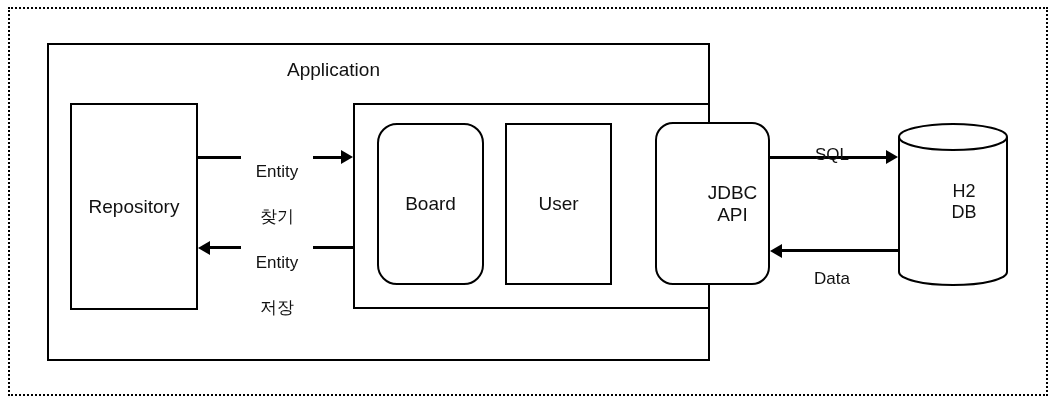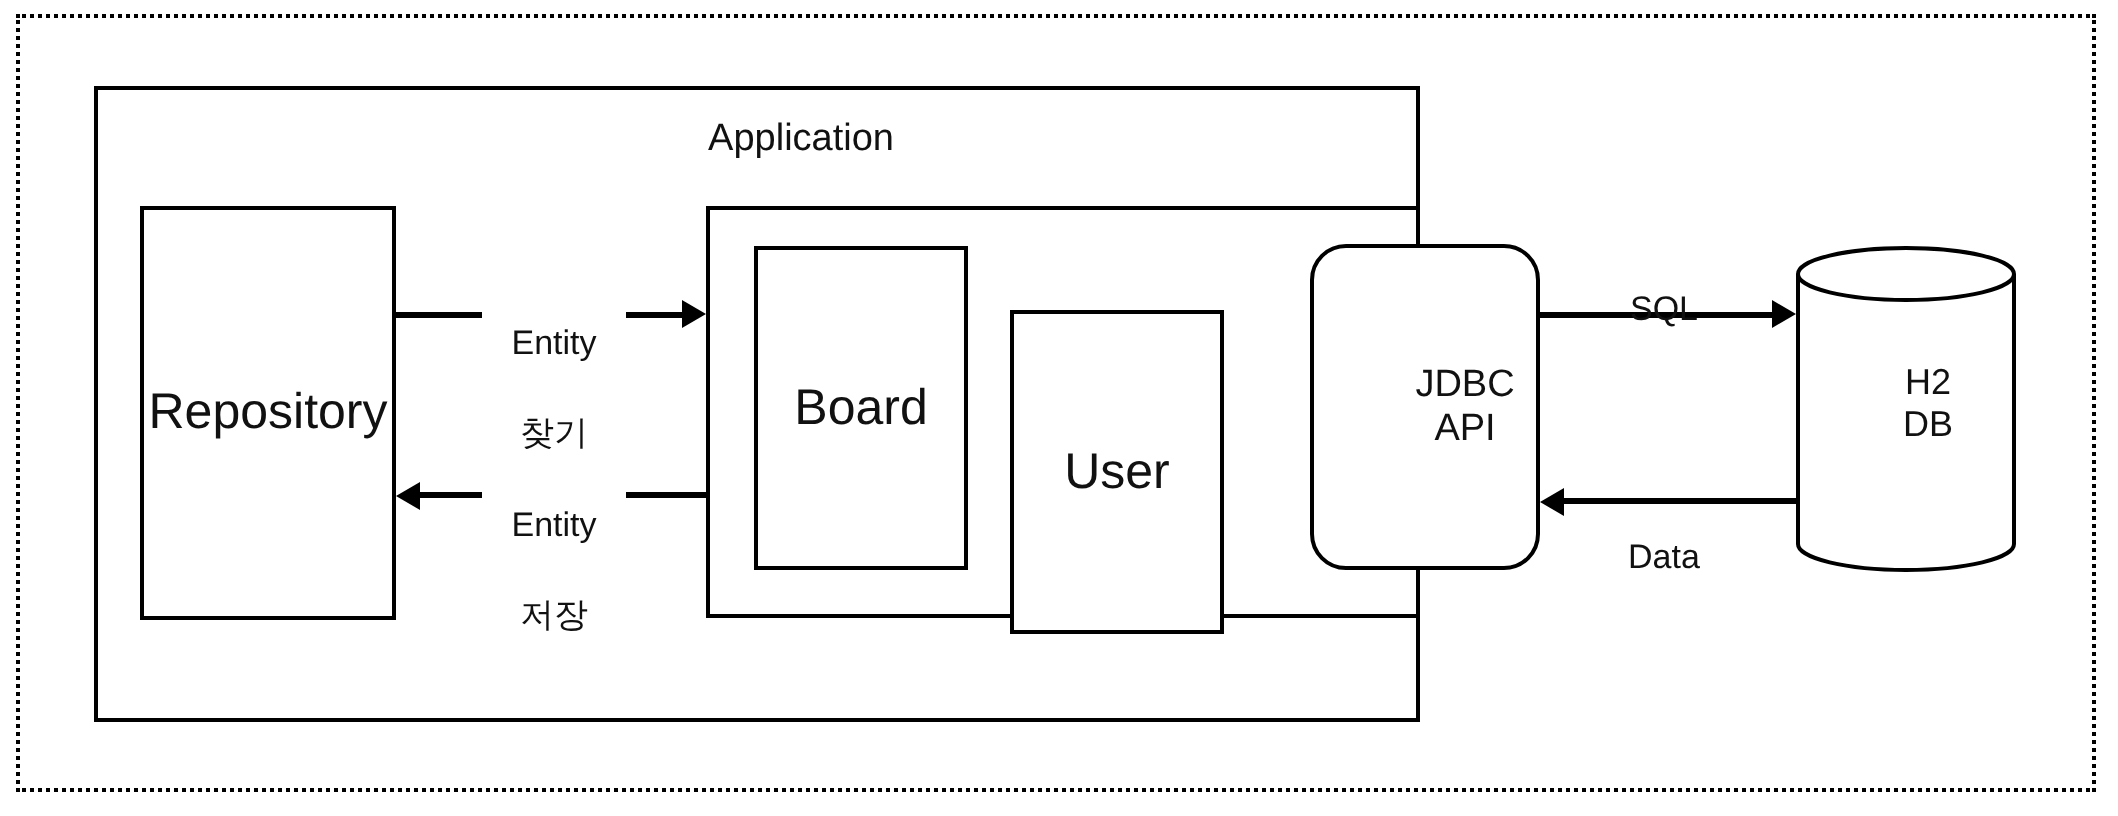--- a/index.html
+++ b/index.html
@@ -24,35 +24,35 @@
     position: absolute;
     border: 2px solid #000000;
     display: flex;
     align-items: center;
     justify-content: center;
   }
   .app-box   { left: 47px;  top: 43px;  width: 663px; height: 318px; }
   .app-label {
     position: absolute;
     left: 287px; top: 59px; width: 160px;
-    text-align: right;
+    text-align: left;
     font-size: 19px;
     z-index: 2;
   }
   .repo-box  { left: 70px;  top: 103px; width: 128px; height: 207px; background: #ffffff; }
   .inner-box { left: 353px; top: 103px; width: 357px; height: 206px; }
-  .board-box { left: 377px; top: 123px; width: 107px; height: 162px; background: #ffffff; }
-  .user-box  { left: 505px; top: 123px; width: 107px; height: 162px; background: #ffffff; margin-top: 32px; }
+  .board-box { left: 377px; top: 123px; width: 107px; height: 162px; background: #ffffff; border-radius: 20px; }
+  .user-box  { left: 505px; top: 123px; width: 107px; height: 162px; background: #ffffff; }
   .jdbc-box  {
     left: 655px; top: 122px; width: 115px; height: 163px;
     background: #ffffff;
     border-radius: 18px;
     z-index: 3;
   }
-  .node-label { font-size: 25px; text-align: center; }
+  .node-label { font-size: 19px; text-align: center; }
   .two-line span { display: block; text-align: center; line-height: 22px; font-size: 19px; margin-left: 40px; }
 
   .cylinder-svg { position: absolute; left: 896px; top: 122px; z-index: 1; }
   .h2-label {
     position: absolute;
     left: 909px; top: 181px; width: 110px;
     text-align: center; font-size: 18px; line-height: 21px;
     z-index: 2;
   }
   .h2-label span { display: block; }

